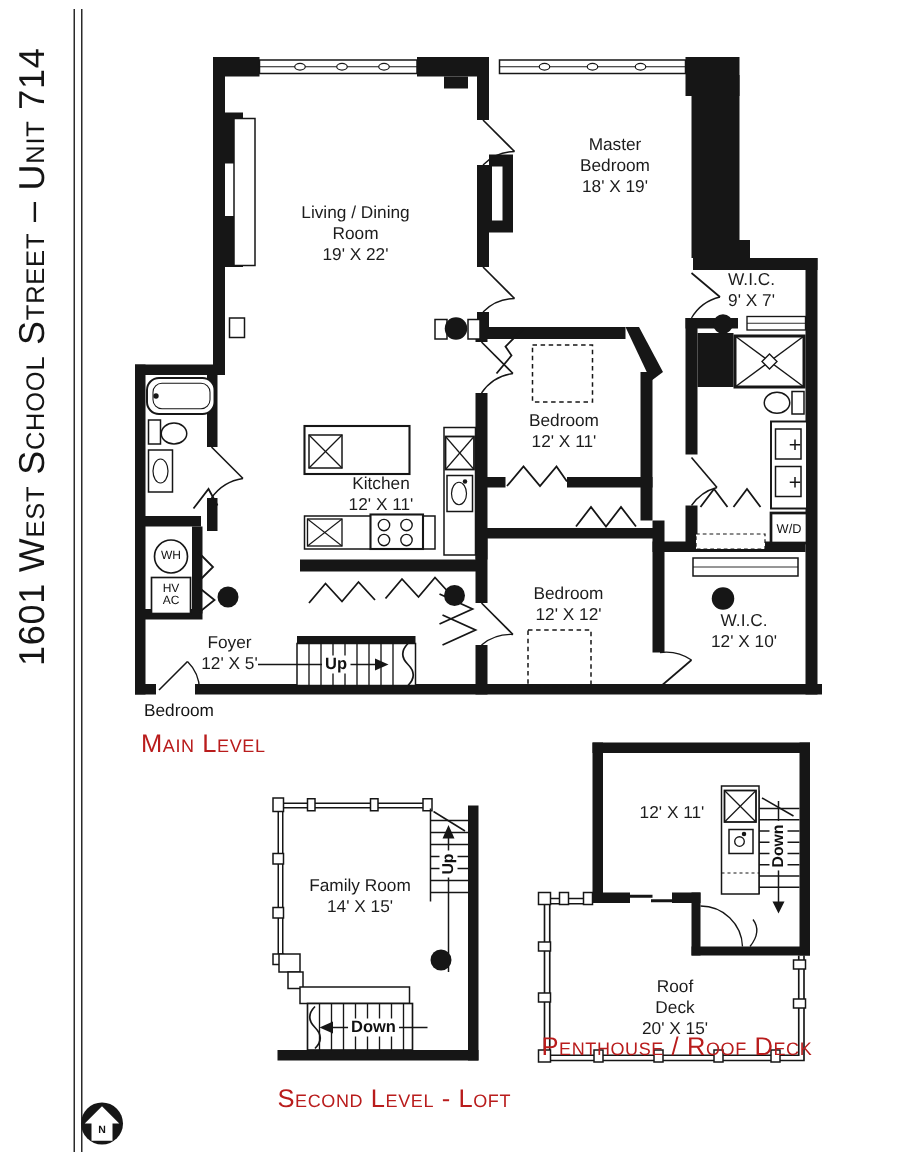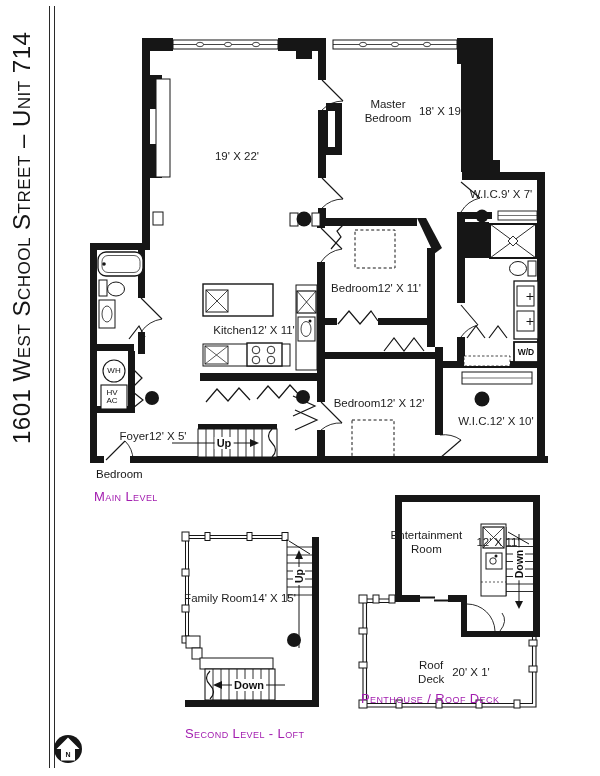--- a/index.html
+++ b/index.html
@@ -4,32 +4,32 @@
 <style>
   html,body{margin:0;padding:0}
   body{width:600px;height:776px;position:relative;background:#fff;overflow:hidden;
        font-family:"Liberation Sans",sans-serif;color:#1a1a1a}
   svg.plan{position:absolute;left:0;top:0}
   .side-title{position:absolute;left:-190px;top:204px;width:438px;height:42px;
        transform:rotate(-90deg);font-variant:small-caps;font-size:24px;letter-spacing:.5px;
        color:#151515;white-space:nowrap}
   .rule{position:absolute;left:49px;top:6px;width:4px;height:762px;
        border-left:1.6px solid #2a2a2a;border-right:1.6px solid #2a2a2a}
-  .rlabel{position:absolute;transform:translate(-50%,-50%);display:flex;flex-direction:row;
+  .rlabel{position:absolute;transform:translate(-50%,-50%);display:flex;flex-direction:column;
        align-items:center;text-align:center;font-size:11.5px;line-height:1.2;color:#1c1c1c}
   .rlabel .nm{white-space:normal}
   .rlabel .dm{white-space:nowrap}
   .stxt{position:absolute;transform:translate(-50%,-50%);background:#fff;padding:0 2px;
        font-size:11px;font-weight:700;color:#111}
   .stxt.vert{transform:translate(-50%,-50%) rotate(-90deg)}
   .ftxt{position:absolute;transform:translate(-50%,-50%);font-size:8px;line-height:1.05;
-       text-align:left;color:#111}
-  .wdtxt{position:absolute;transform:translate(-50%,-50%);font-size:8.5px;font-weight:700;color:#111}
-  .cap{position:absolute;transform:translateY(-50%);font-variant:small-caps;font-size:13px;
-       letter-spacing:.4px;font-weight:500;color:#a21caf;white-space:nowrap}
+       text-align:center;color:#111}
+  .wdtxt{position:absolute;transform:translate(-50%,-50%);font-size:8.5px;font-weight:400;color:#111}
+  .cap{position:absolute;transform:translateY(-50%);font-variant:small-caps;font-size:17px;
+       letter-spacing:.4px;font-weight:500;color:#b91c1c;white-space:nowrap}
   .plain{position:absolute;transform:translateY(-50%);font-size:11.5px;color:#151515;white-space:nowrap}
   .ntxt{position:absolute;transform:translate(-50%,-50%);font-size:7px;font-weight:700;color:#111}
 </style>
 </head>
 <body>
 
 <div class="side-title">1601 West School Street – Unit 714</div>
 
 <div class="rule"></div>
 
@@ -365,20 +365,21 @@
     </g>
   </g>
 
   <g>
     <circle cx="68" cy="749" r="14" fill="#161616"></circle>
     <polygon points="68,737.5 79.5,749 75,749 75,760.5 61,760.5 61,749 56.5,749" fill="#fff"></polygon>
   </g>
 </svg>
 
 <div class="rlabel" style="left:237px;top:157px">
+  <div class="nm" style="max-width:106px">Living / Dining Room</div>
   <div class="dm">19' X 22'</div>
 </div>
 <div class="rlabel" style="left:410px;top:112px">
   <div class="nm" style="max-width:62px">Master Bedroom</div>
   <div class="dm">18' X 19'</div>
 </div>
 <div class="rlabel" style="left:501px;top:195px">
   <div class="nm">W.I.C.</div>
   <div class="dm">9' X 7'</div>
 </div>
@@ -412,23 +413,22 @@
 
 <div class="rlabel" style="left:240px;top:599px">
   <div class="nm">Family Room</div>
   <div class="dm">14' X 15'</div>
 </div>
 <div class="stxt vert" style="left:299px;top:576px;font-size:10.5px">Up</div>
 <div class="stxt" style="left:249px;top:685px">Down</div>
 <div class="cap" style="left:185px;top:733px">Second Level - Loft</div>
 
 <div class="rlabel" style="left:448px;top:543px">
-  <div class="nm" style="max-width:100px">Entertainment Room</div>
   <div class="dm">12' X 11'</div>
 </div>
 <div class="rlabel" style="left:450px;top:673px">
   <div class="nm" style="max-width:42px">Roof Deck</div>
-  <div class="dm">20' X 1'</div>
+  <div class="dm">20' X 15'</div>
 </div>
 <div class="stxt vert" style="left:519px;top:564px;font-size:10.5px">Down</div>
 <div class="cap" style="left:361px;top:698px">Penthouse / Roof Deck</div>
 
 <div class="ntxt" style="left:68px;top:754px">N</div>
 
 </body></html>

